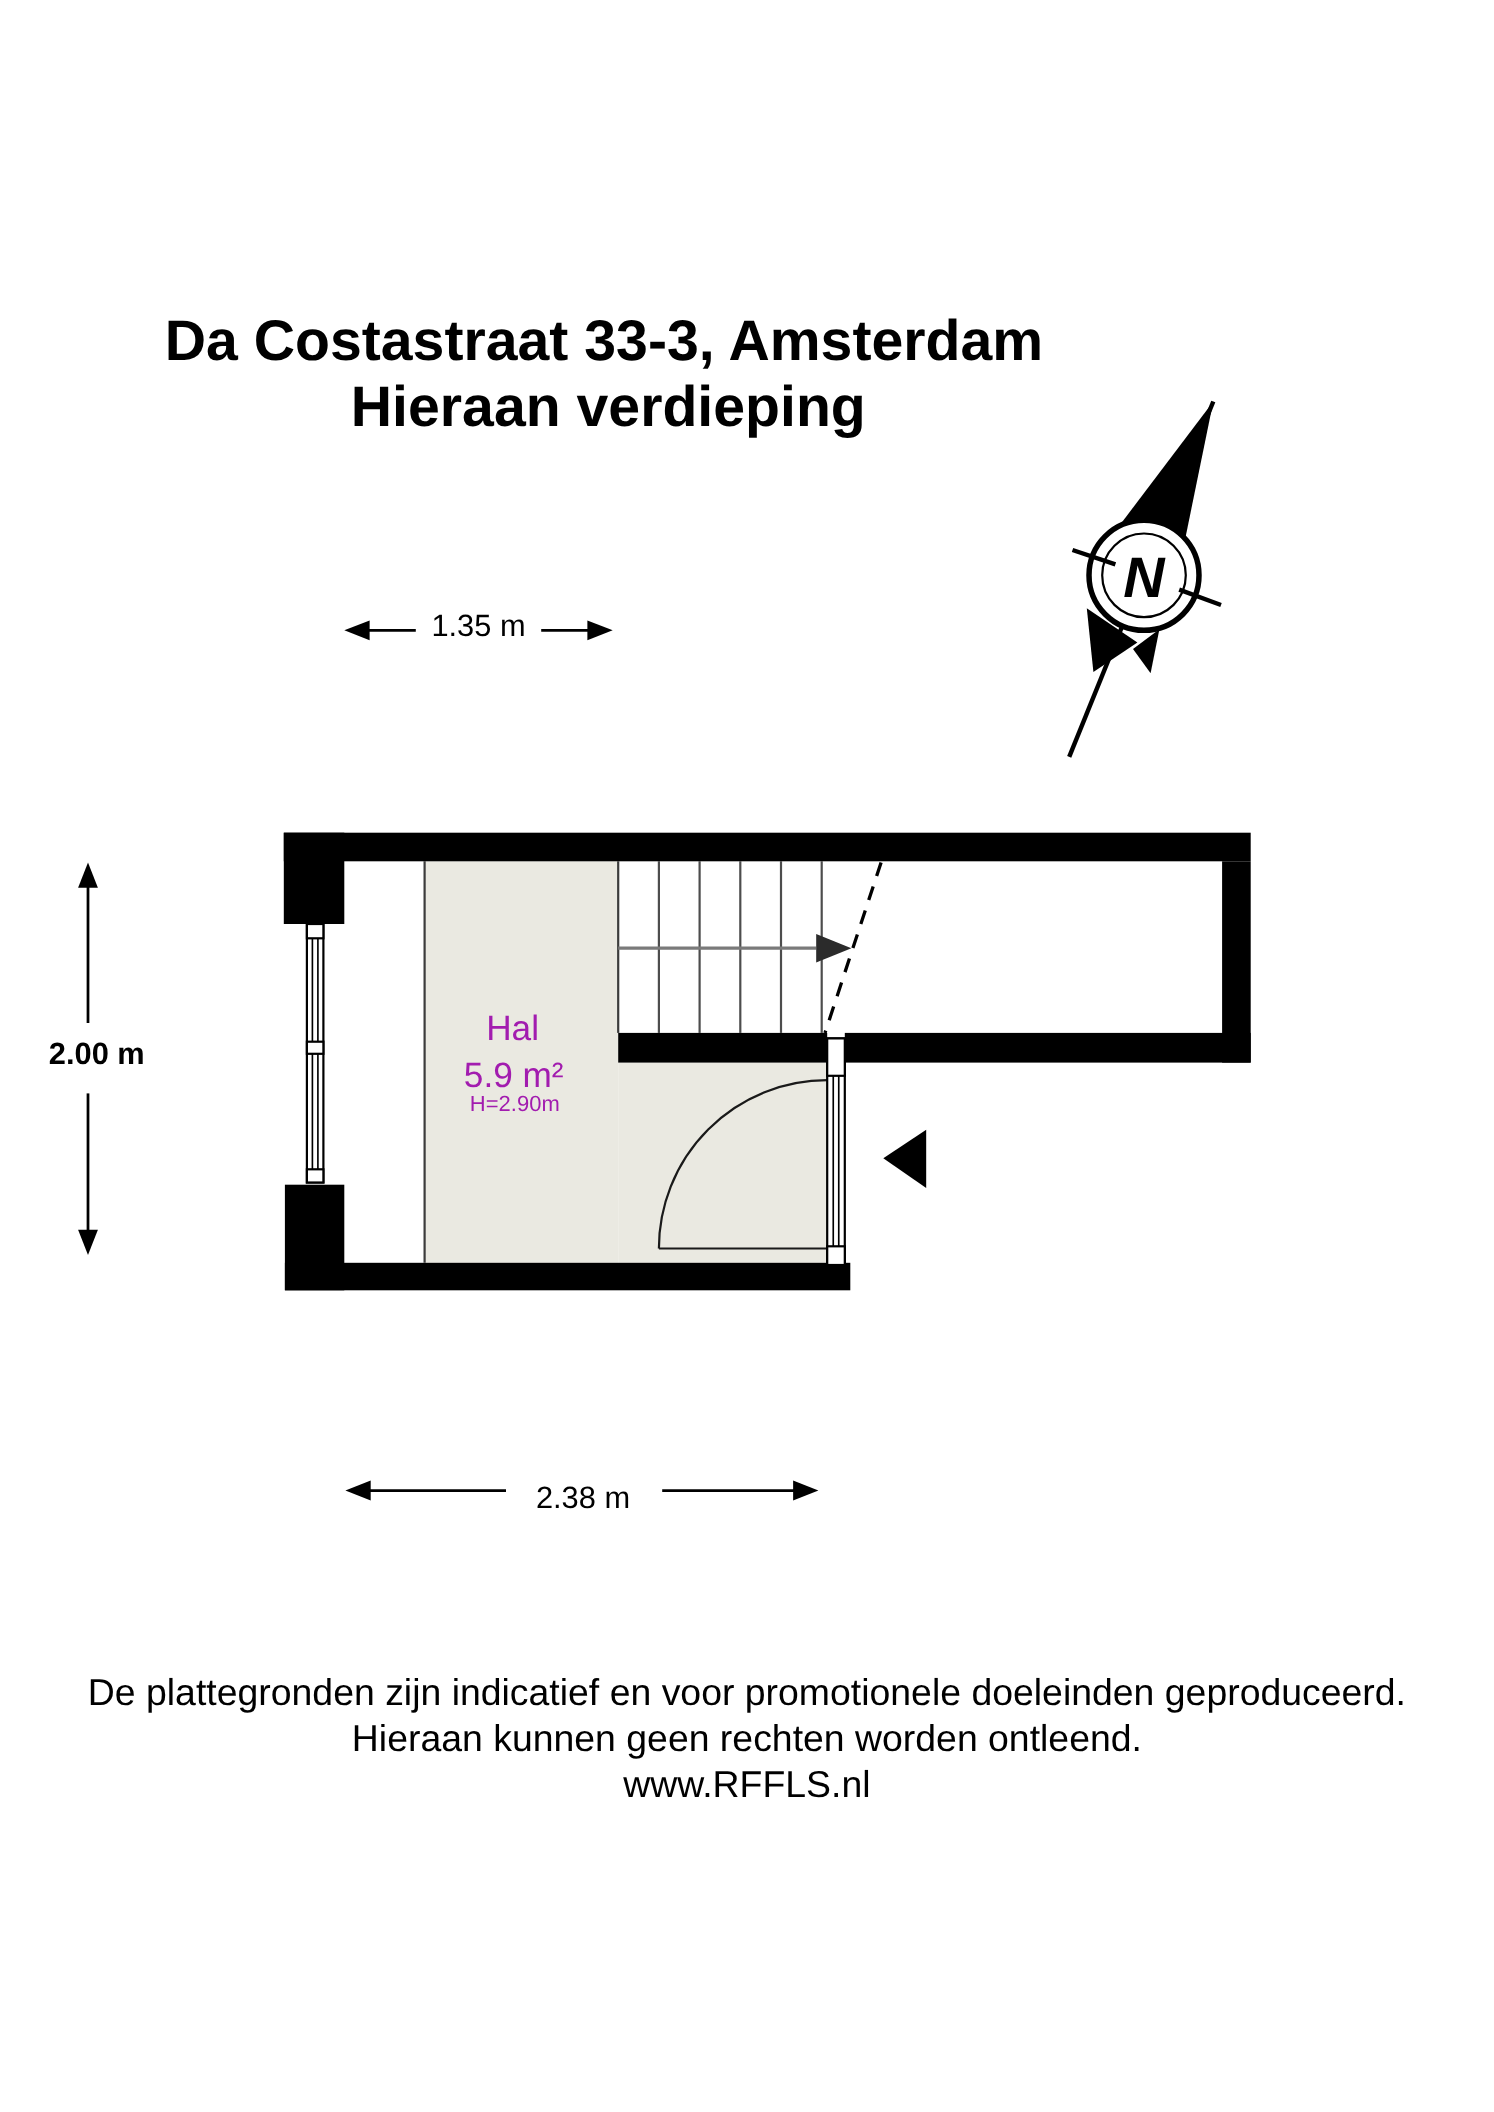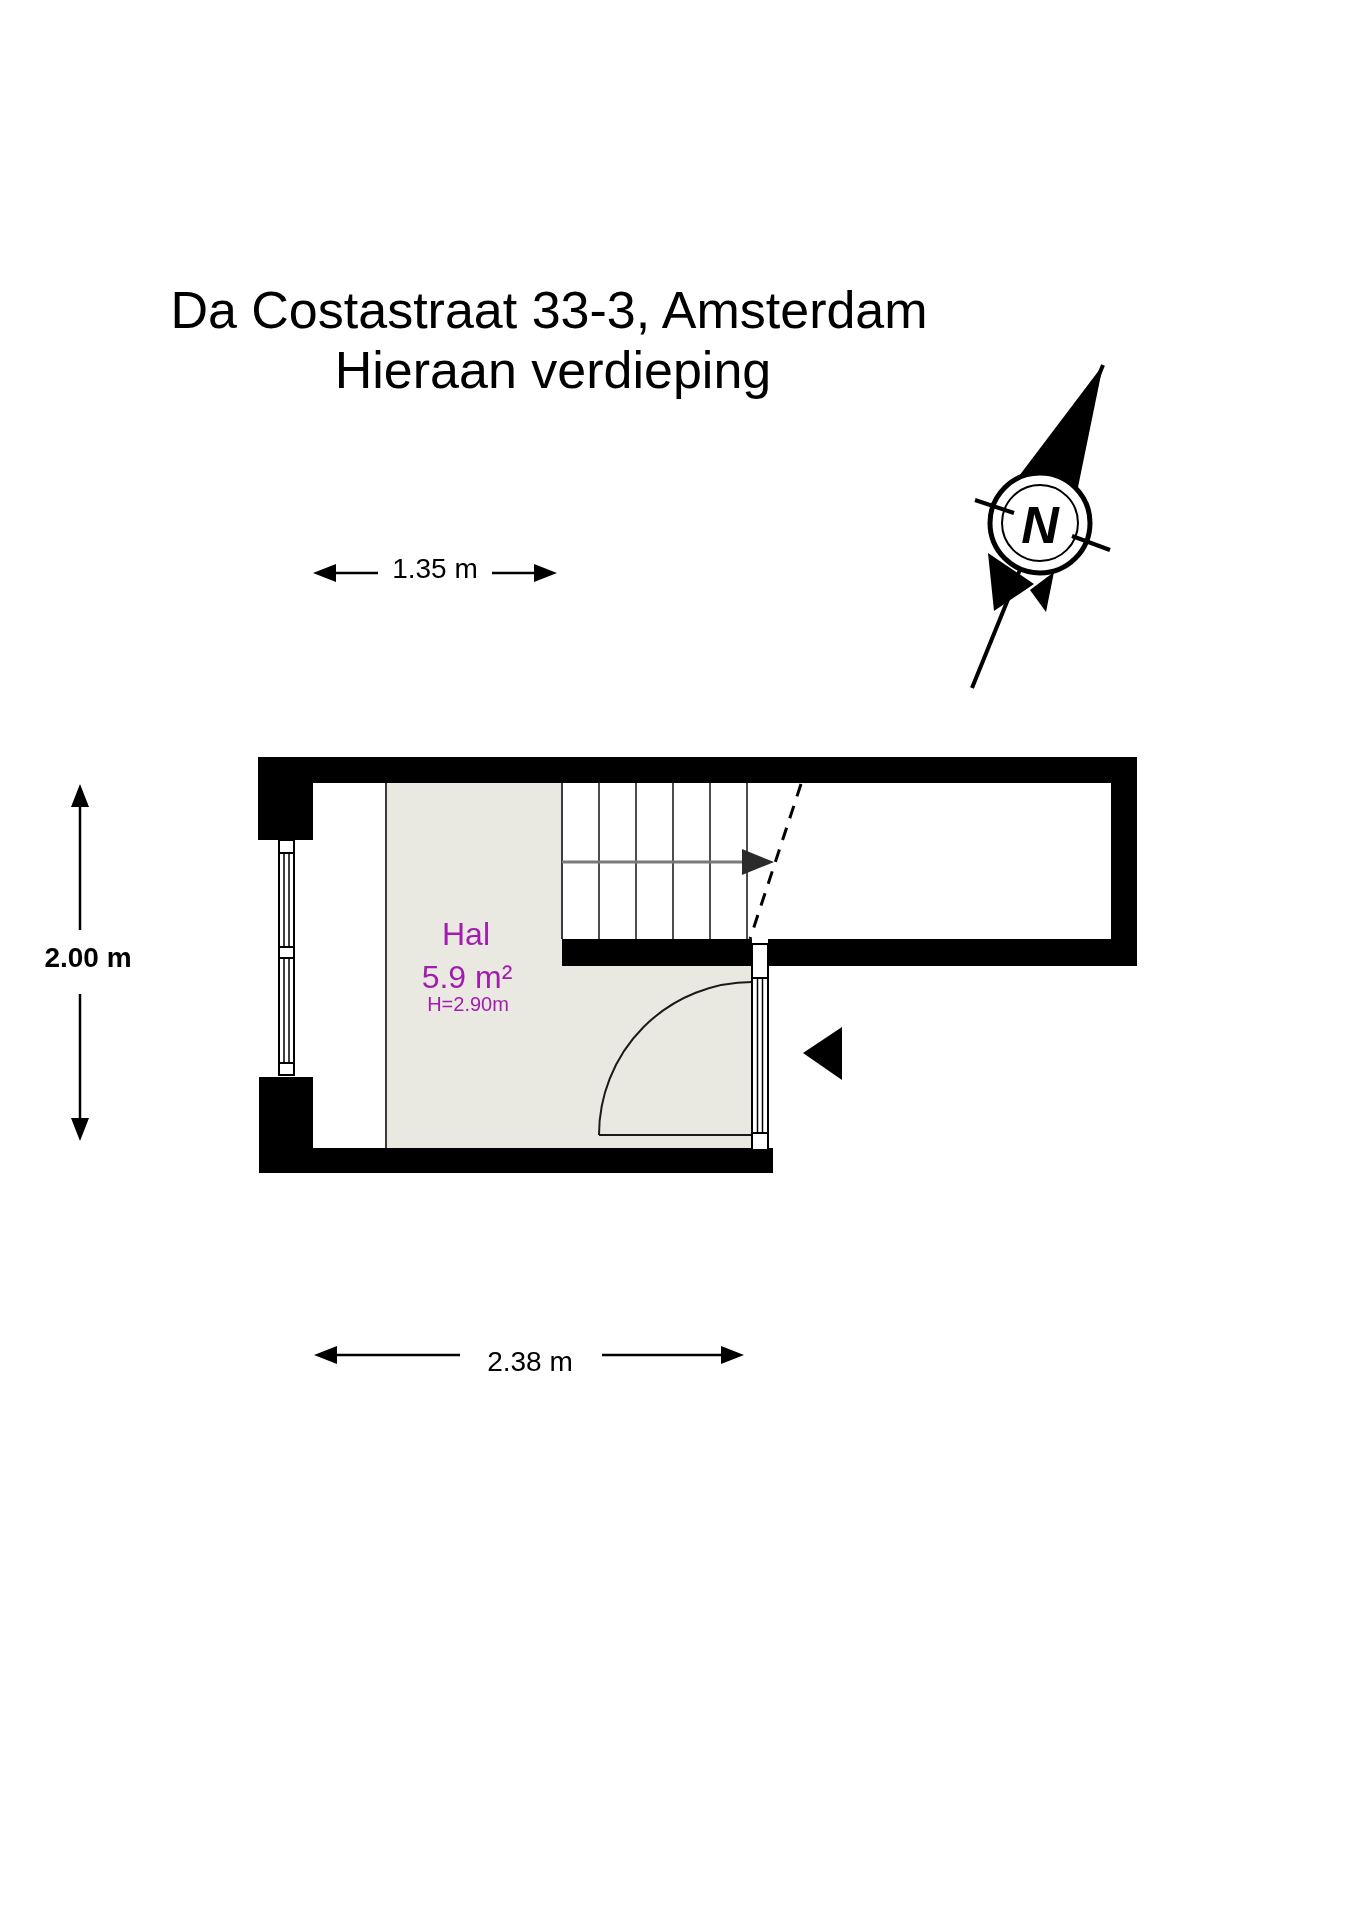--- a/index.html
+++ b/index.html
@@ -2,21 +2,21 @@
 <html style="--wall: #000000; --room-fill: #EAE9E1;"><head>
 <meta charset="utf-8">
 <style>
   html,body{margin:0;padding:0;background:#ffffff;}
   .page{
     position:relative;width:1358px;height:1920px;background:#fff;overflow:hidden;
     font-family:"Liberation Sans", sans-serif;color:#000;
   }
   .abs{position:absolute;}
   .ctr{transform:translateX(-50%);white-space:nowrap;}
-  .title-line{font-weight:normal;font-size:52px;line-height:1.1;}
+  .title-line{font-weight:bold;font-size:52px;line-height:1.1;}
   .dim-label{font-size:28px;}
   .room-label{font-size:32px;line-height:1.0;text-align:center;color:#a21caf;}
   .room-label-sub{font-size:20px;}
   .footer{
     position:absolute;left:0;top:1518px;width:100%;
     text-align:center;font-size:34px;line-height:42px;color:#000;
   }
   svg{position:absolute;left:0;top:0;}
   .wall{fill:var(--wall,#000);}
   .room-fill{fill:var(--room-fill,#EAE9E1);}
@@ -125,14 +125,19 @@
   <div class="abs ctr title-line" style="left:553px;top:342px;">Hieraan verdieping</div>
 
   <div class="abs ctr dim-label" style="left:435px;top:553px;">1.35 m</div>
   <div class="abs ctr dim-label" style="left:88px;top:942px;font-weight:bold;">2.00 m</div>
   <div class="abs ctr dim-label" style="left:530px;top:1335px;margin-top:11px;">2.38 m</div>
 
   <div class="abs ctr room-label" style="left:466px;top:918px;">Hal</div>
   <div class="abs ctr room-label" style="left:467px;top:961px;">5.9 m²</div>
   <div class="abs ctr room-label room-label-sub" style="left:468px;top:994px;">H=2.90m</div>
 
+  <div class="footer">
+    <div>De plattegronden zijn indicatief en voor promotionele doeleinden geproduceerd.</div>
+    <div>Hieraan kunnen geen rechten worden ontleend.</div>
+    <div>www.RFFLS.nl</div>
+  </div>
 
 </div>
 
 </body></html>

